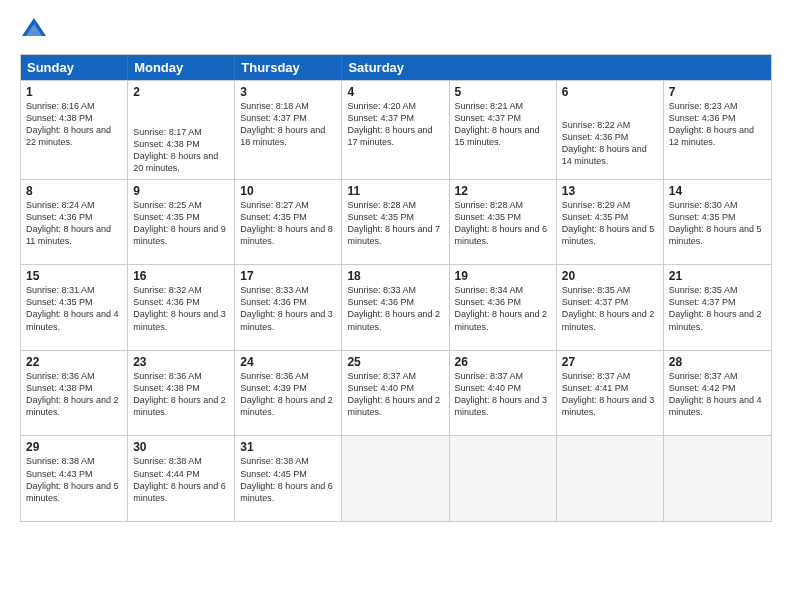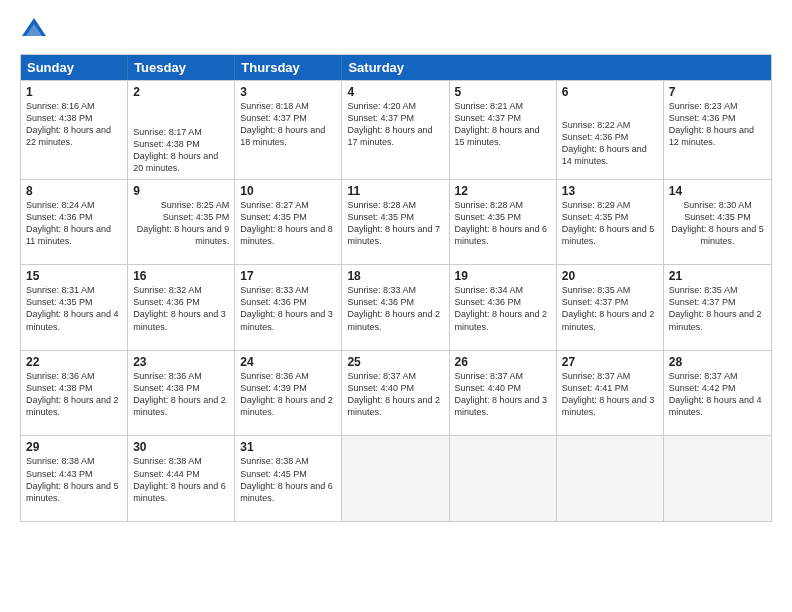--- a/index.html
+++ b/index.html
@@ -129,21 +129,21 @@
       </div>
     </div>
     <div class="title-block">
       <div class="month-title"></div>
       <div class="subtitle"></div>
     </div>
   </div>
   <div class="calendar">
     <div class="cal-header" id="cal-header">
         <div class="cal-header-cell">Sunday</div>
-        <div class="cal-header-cell">Tuesday</div>
+        <div class="cal-header-cell">Monday</div>
         <div class="cal-header-cell">Thursday</div>
         <div class="cal-header-cell">Saturday</div>
       </div>
     <div class="cal-body" id="cal-body">
         <div class="cal-row">
           <div class="cal-cell">
             <span class="day-num">1</span>
             <div class="day-info" style="white-space: pre-line;">Sunrise: 8:16 AM
 Sunset: 4:38 PM
 Daylight: 8 hours and 22 minutes.</div>
@@ -187,21 +187,21 @@
         </div>
         <div class="cal-row">
           <div class="cal-cell">
             <span class="day-num">8</span>
             <div class="day-info" style="white-space: pre-line;">Sunrise: 8:24 AM
 Sunset: 4:36 PM
 Daylight: 8 hours and 11 minutes.</div>
           </div>
           <div class="cal-cell">
             <span class="day-num">9</span>
-            <div class="day-info" style="white-space: pre-line; text-align: right;">Sunrise: 8:25 AM
+            <div class="day-info" style="white-space: pre-line;">Sunrise: 8:25 AM
 Sunset: 4:35 PM
 Daylight: 8 hours and 9 minutes.</div>
           </div>
           <div class="cal-cell">
             <span class="day-num">10</span>
             <div class="day-info" style="white-space: pre-line;">Sunrise: 8:27 AM
 Sunset: 4:35 PM
 Daylight: 8 hours and 8 minutes.</div>
           </div>
           <div class="cal-cell">
@@ -217,21 +217,21 @@
 Daylight: 8 hours and 6 minutes.</div>
           </div>
           <div class="cal-cell">
             <span class="day-num">13</span>
             <div class="day-info" style="white-space: pre-line;">Sunrise: 8:29 AM
 Sunset: 4:35 PM
 Daylight: 8 hours and 5 minutes.</div>
           </div>
           <div class="cal-cell">
             <span class="day-num">14</span>
-            <div class="day-info" style="white-space: pre-line; text-align: center;">Sunrise: 8:30 AM
+            <div class="day-info" style="white-space: pre-line;">Sunrise: 8:30 AM
 Sunset: 4:35 PM
 Daylight: 8 hours and 5 minutes.</div>
           </div>
         </div>
         <div class="cal-row">
           <div class="cal-cell">
             <span class="day-num">15</span>
             <div class="day-info" style="white-space: pre-line;">Sunrise: 8:31 AM
 Sunset: 4:35 PM
 Daylight: 8 hours and 4 minutes.</div>

